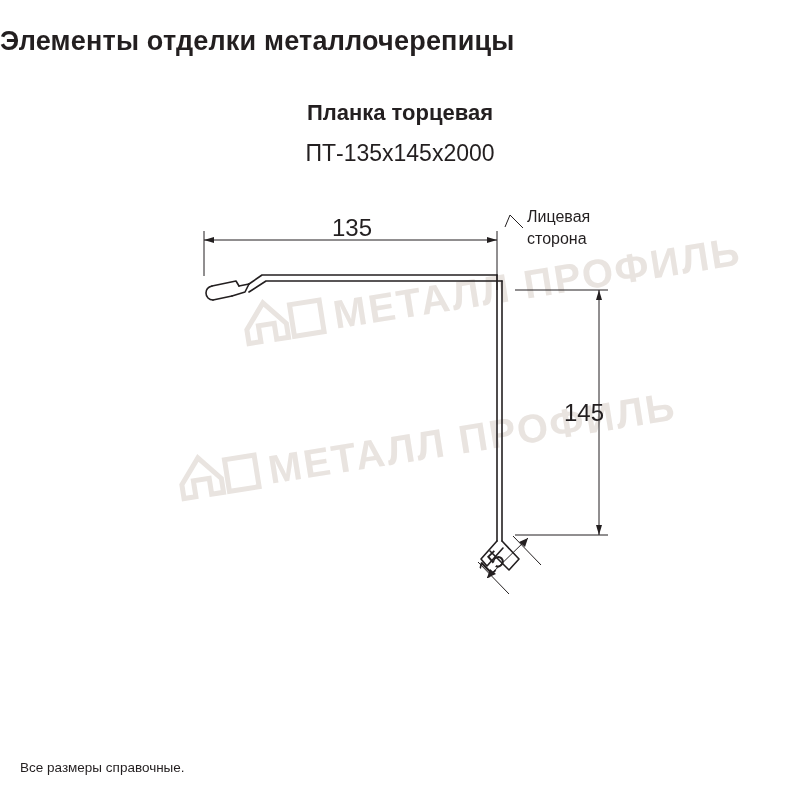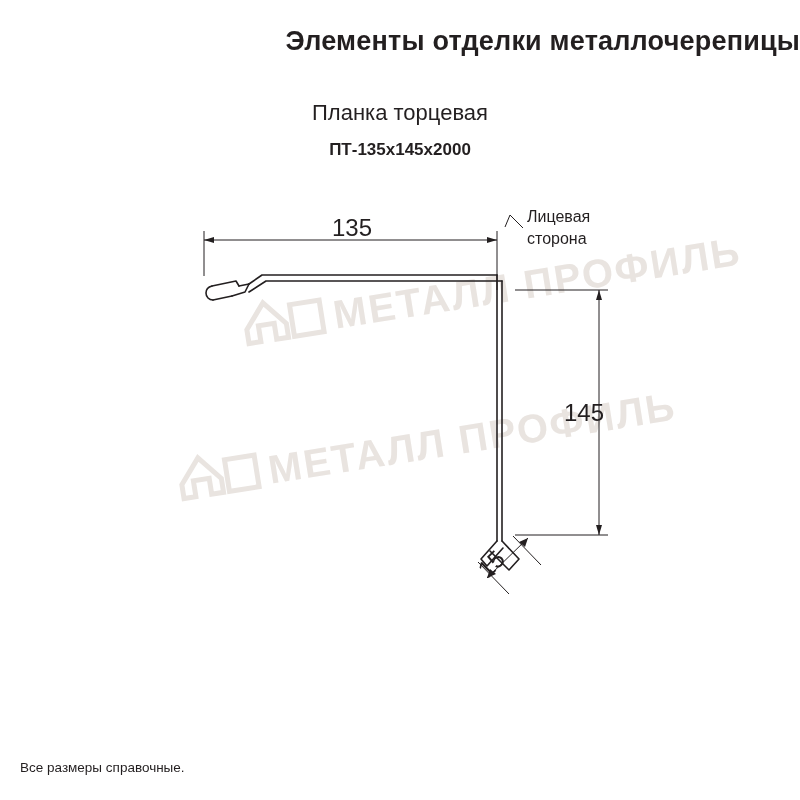--- a/index.html
+++ b/index.html
@@ -19,42 +19,42 @@
     position: absolute;
     inset: 0;
     width: 800px;
     height: 800px;
   }
   .title {
     position: absolute;
     top: 26px;
     left: 0;
     width: 800px;
-    text-align: right;
+    text-align: left;
     font-size: 27px;
     font-weight: bold;
     letter-spacing: 0.2px;
   }
   .subtitle {
     position: absolute;
     top: 100px;
     left: 0;
     width: 800px;
     text-align: center;
     font-size: 22px;
-    font-weight: normal;
+    font-weight: bold;
   }
   .code {
     position: absolute;
     top: 140px;
     left: 0;
     width: 800px;
     text-align: center;
-    font-size: 17px;
-    font-weight: bold;
+    font-size: 23px;
+    font-weight: normal;
   }
   .drawing {
     position: absolute;
     top: 0;
     left: 0;
     width: 800px;
     height: 800px;
   }
   .footnotes {
     position: absolute;

